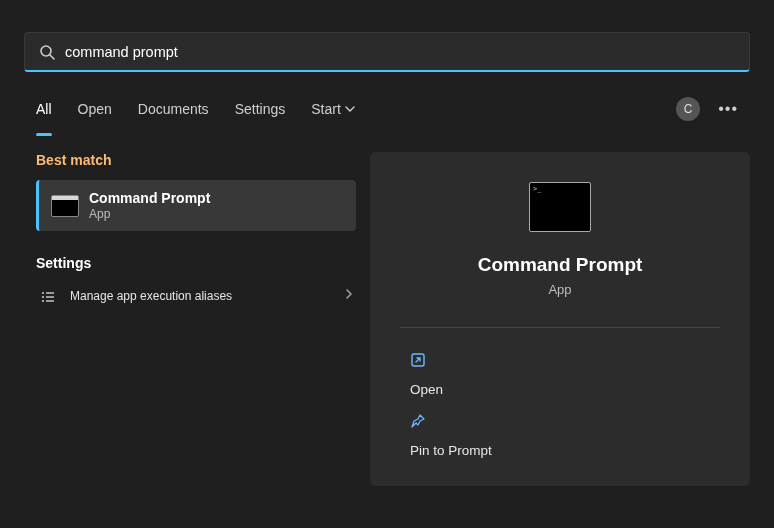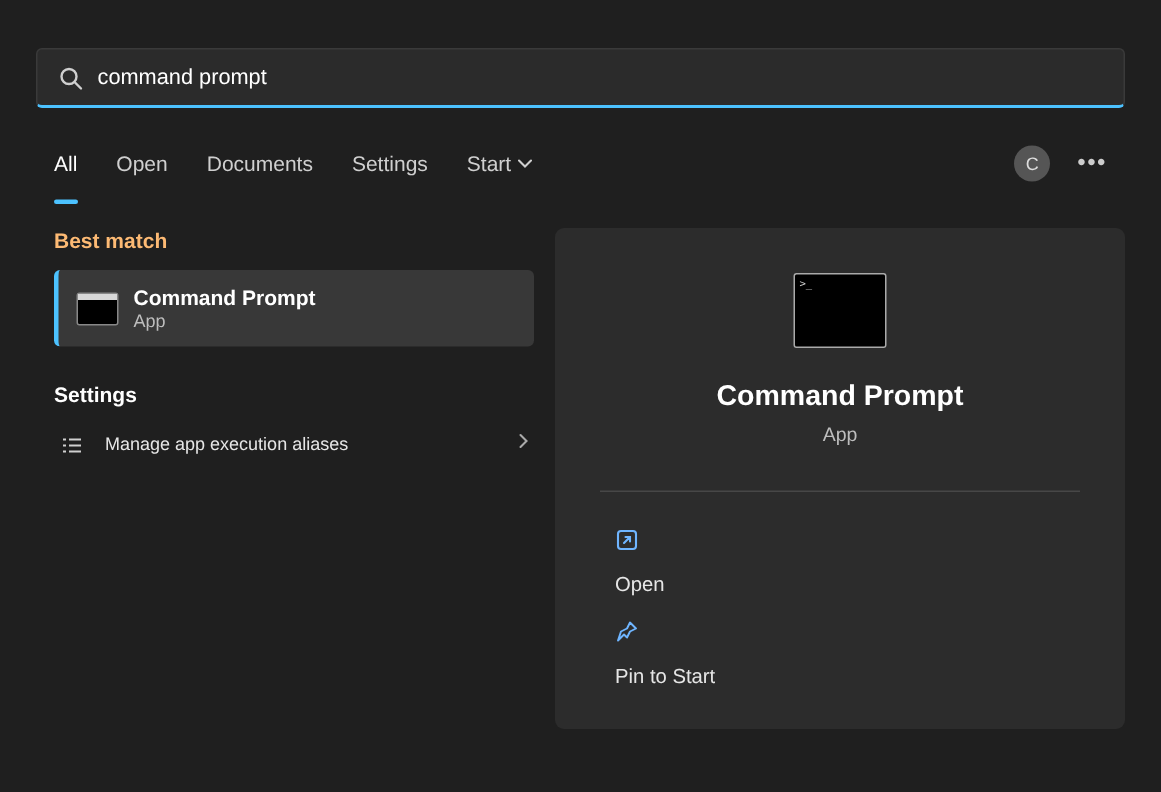--- a/index.html
+++ b/index.html
@@ -323,19 +323,19 @@
         </div>
 
 
 
         <div class="action">
           <span class="act-icon">
             <svg viewBox="0 0 16 16" width="16" height="16">
                 <path d="M10 2 L14 6 L10 8 L8 12 L6 10 L2 14 L4 8 L8 6 Z" stroke="#6fb5ff" stroke-width="1.3" fill="none" stroke-linejoin="round"></path>
               </svg>
           </span>
-          <span>Pin to Start</span>
+          <span>Pin to Prompt</span>
         </div>
 
       </div>
     </div>
   </div>
 </div>
 
 </body></html>

